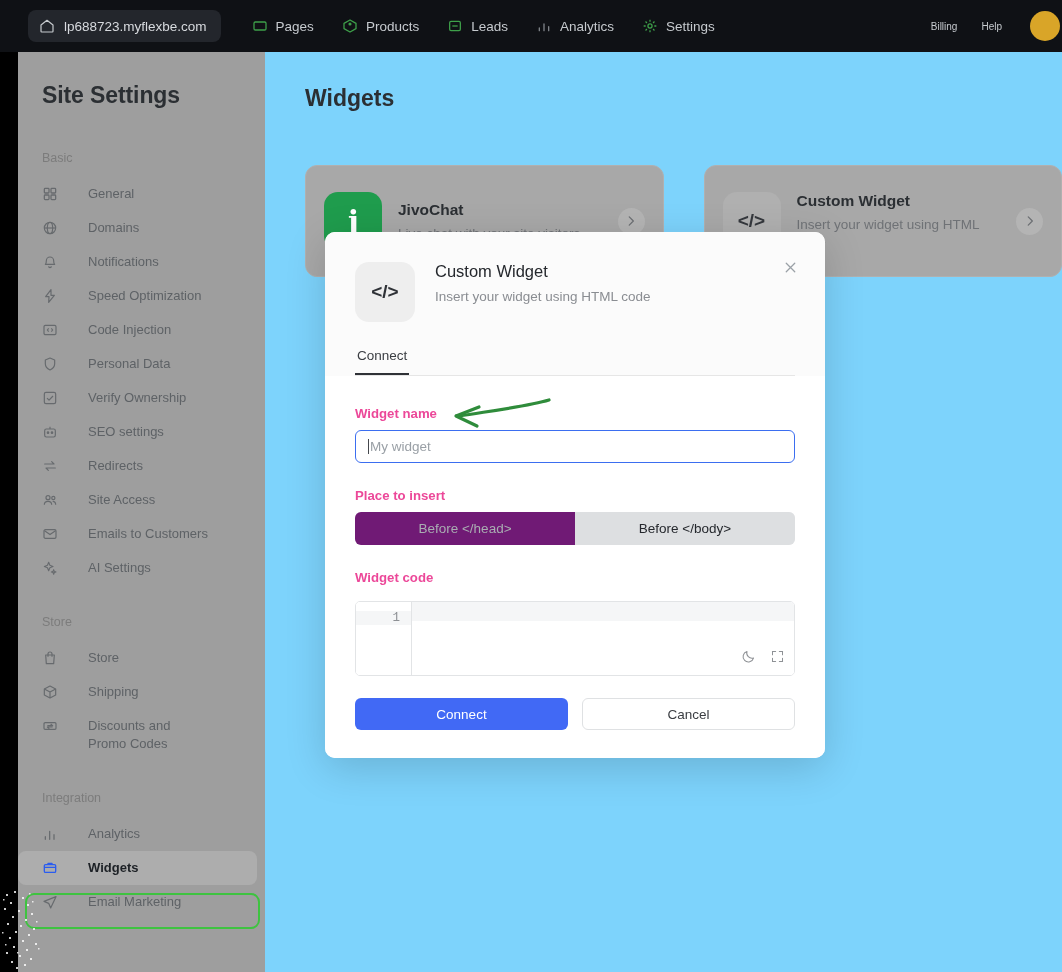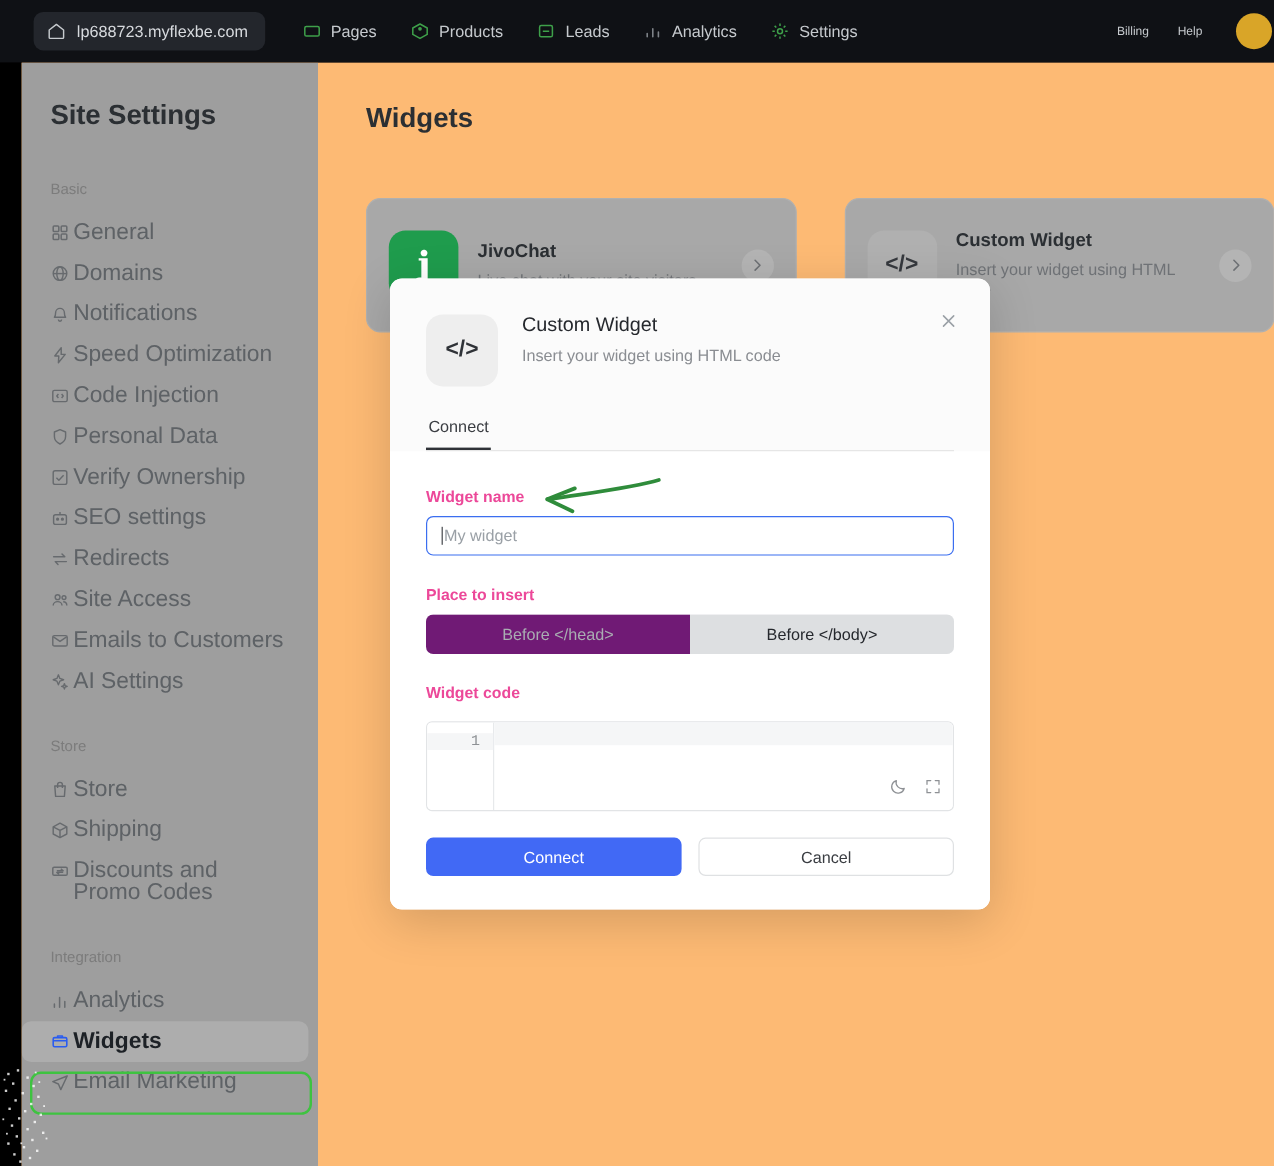--- a/index.html
+++ b/index.html
@@ -41,38 +41,38 @@
   .avatar {
     width: 30px; height: 30px; border-radius: 50%;
     background: #d9a528; margin-left: 4px; margin-right: -16px;
   }
   .ico { display: inline-flex; width: 16px; height: 16px; flex: 0 0 16px; }
   .ico svg { width: 100%; height: 100%; display: block; }
 
   
   .body-wrap {
     position: absolute; left: 18px; top: 52px;
-    width: 1044px; height: 920px; background: #fdba74; overflow: hidden;
+    width: 1044px; height: 920px; background: #7dd3fc; overflow: hidden;
   }
   .sidebar {
     position: absolute; left: 0; top: 0; width: 247px; height: 920px;
     background: #9e9e9e; padding: 30px 0 0 0; overflow: hidden;
   }
   .sb-title {
     font-size: 23px; font-weight: 700; color: #2b2f33;
     padding: 0 0 0 24px; margin-bottom: 42px; letter-spacing: -.1px;
   }
   .sb-group {
     font-size: 12.5px; color: #7c7c7c; padding: 0 0 0 24px;
     margin: 0 0 12px 0;
   }
   .sb-group.gap { margin-top: 30px; }
   .sb-item {
-    display: flex; align-items: flex-start; gap: 3px;
-    padding: 8px 14px 8px 24px; color: #5e6266; font-size: 19px;
+    display: flex; align-items: flex-start; gap: 30px;
+    padding: 8px 14px 8px 24px; color: #5e6266; font-size: 13px;
     line-height: 18px; border-radius: 8px; margin: 0 8px 0 0;
   }
   .sb-item .ico { margin-top: 1px; opacity: .85; }
   .sb-item.active { color: #1d2126; font-weight: 600; background: #adadad; }
   .sb-item.active .ico { opacity: 1; color: #2a5cf0; }
   .sb-hl {
     position: absolute; border: 2px solid #3ec340; border-radius: 9px;
     pointer-events: none;
   }
 

